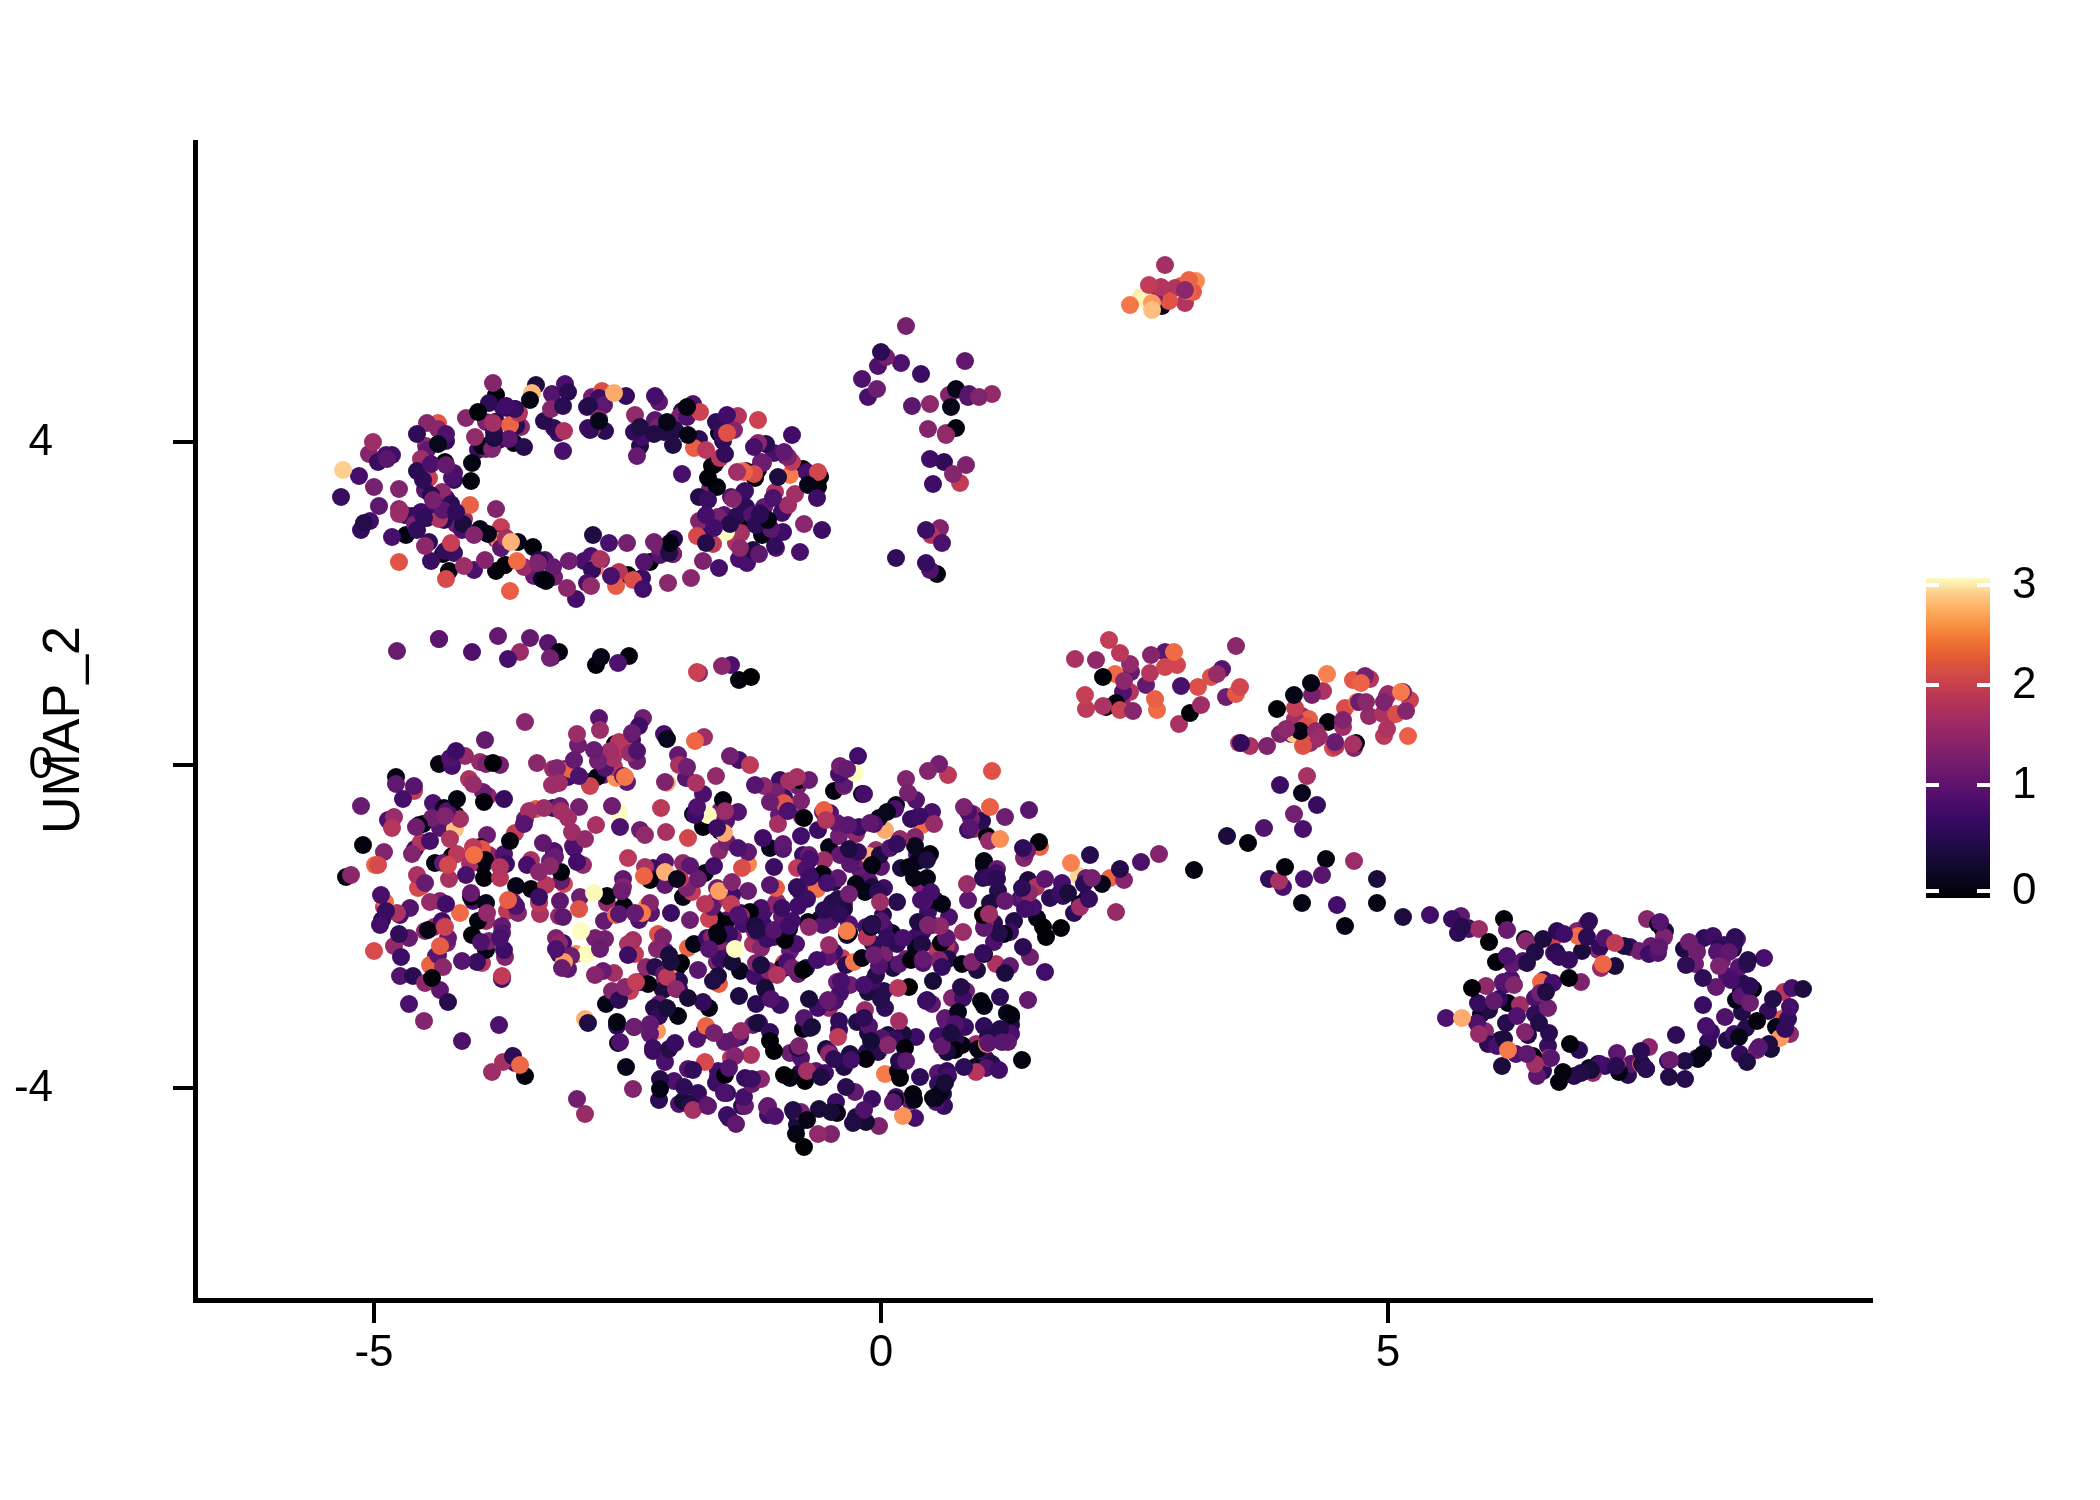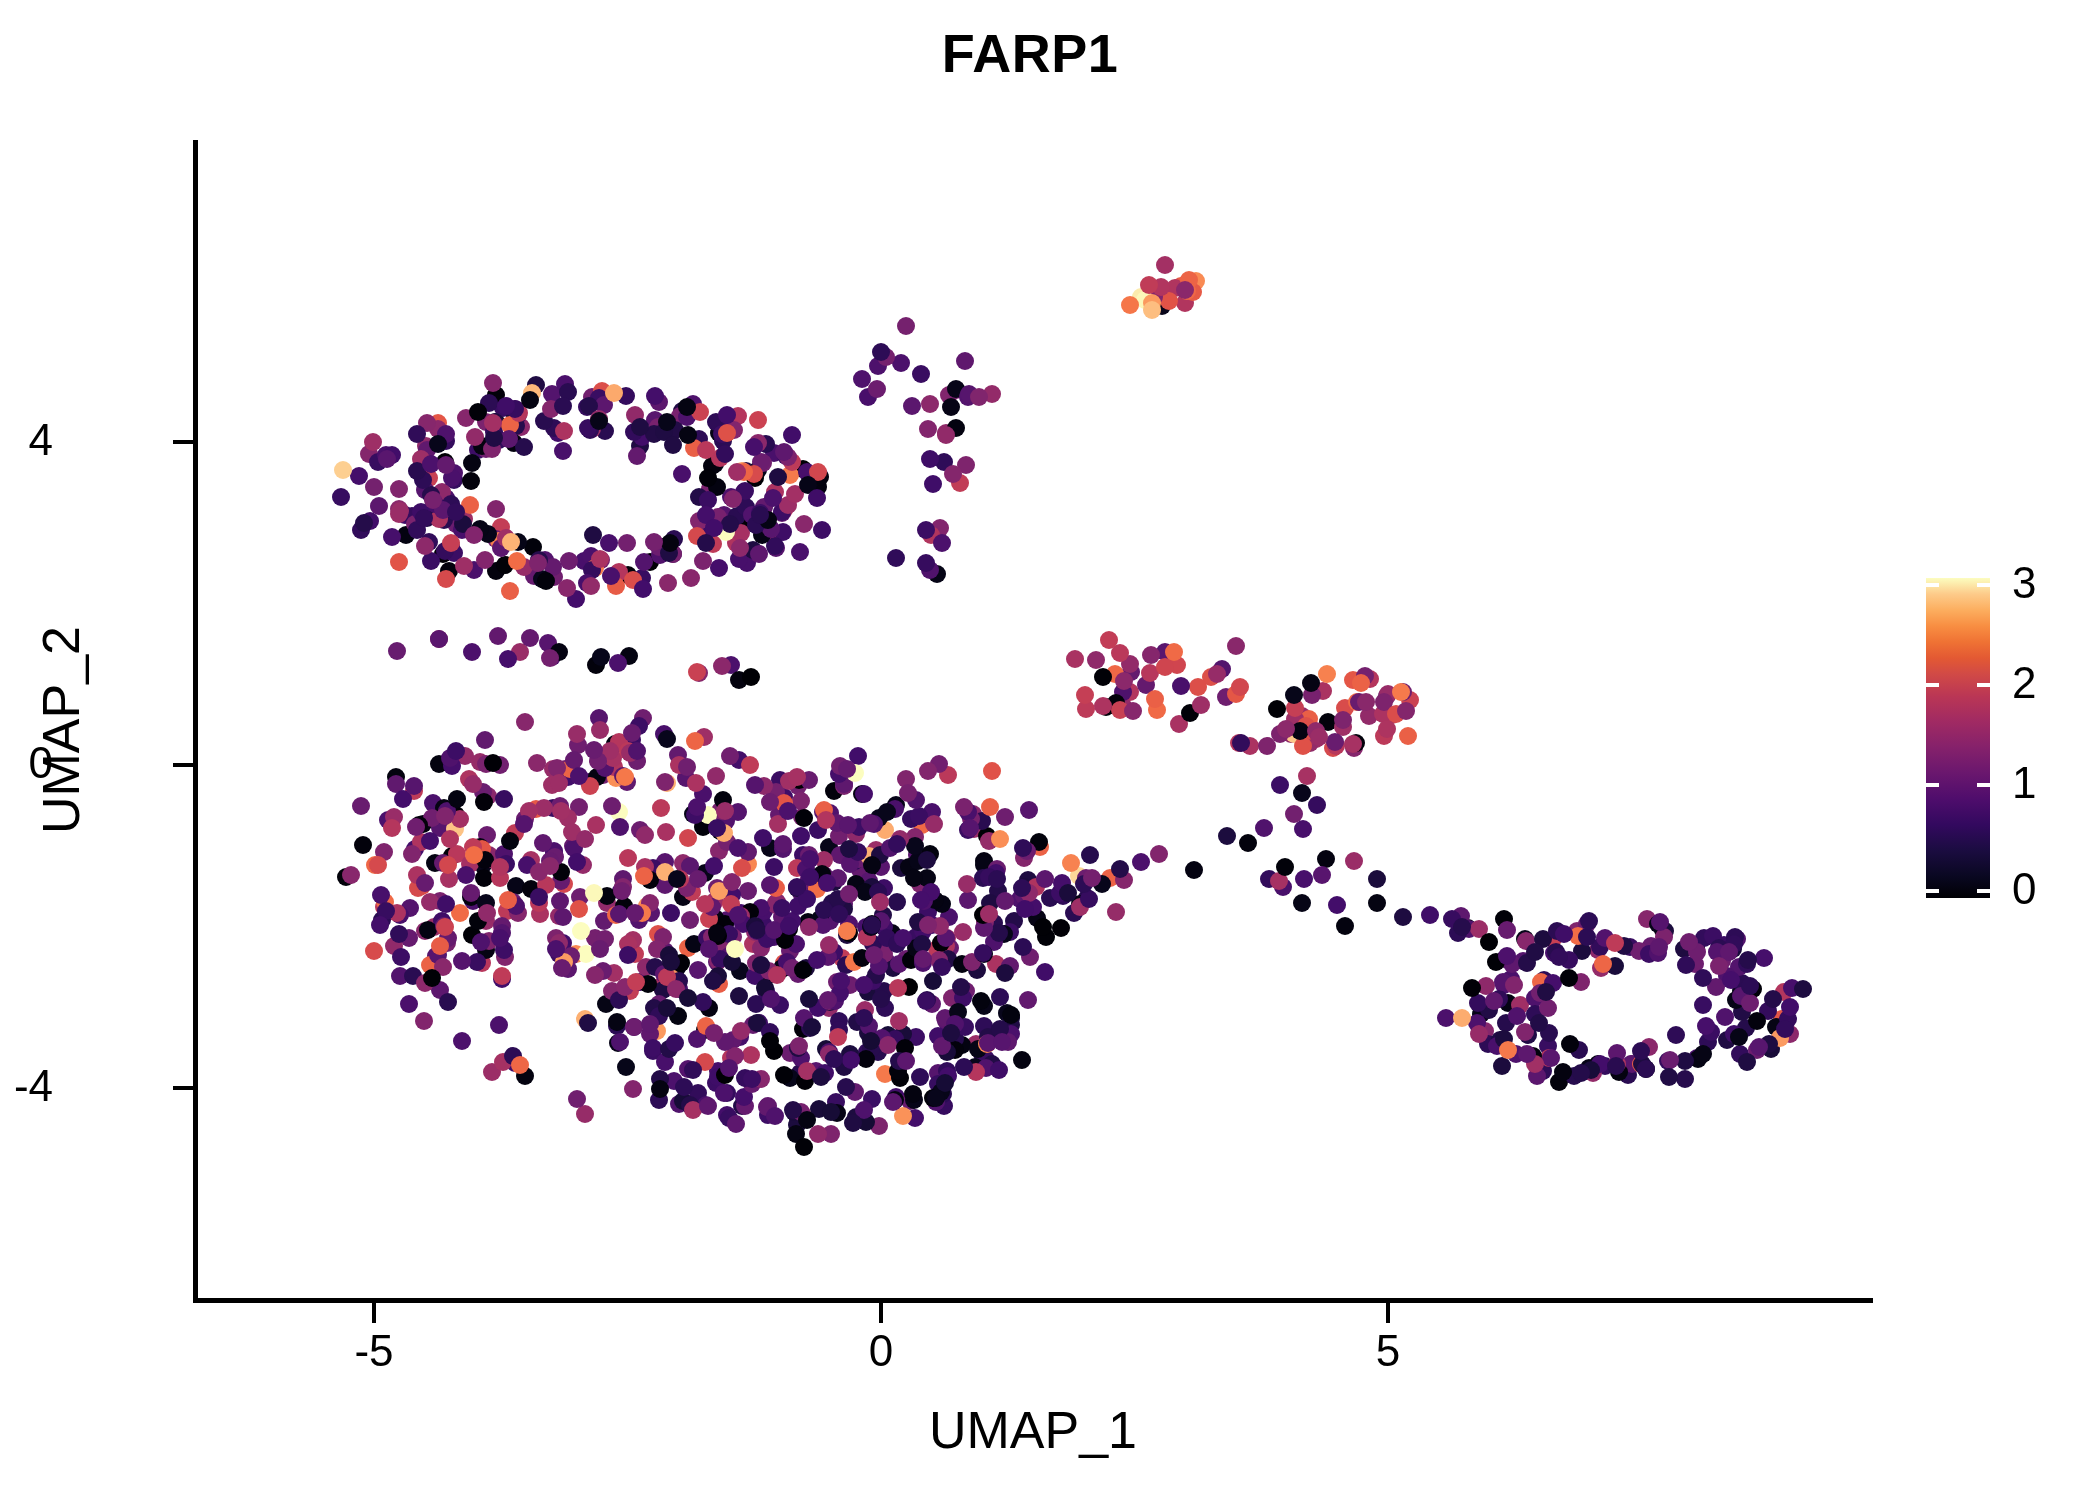--- a/index.html
+++ b/index.html
@@ -168,42 +168,40 @@
     font-size: 44px;
     line-height: 44px;
     font-family: "Liberation Sans", sans-serif;
   }
 </style>
 </head>
 <body>
 
 <div id="root">
 
-  <div id="plot-title">FARP1</div>
 
   <div id="axis-y-line"></div>
   <div id="axis-x-line"></div>
 
   <div class="tick-y" style="top:440px;"></div>
   <div class="tick-y" style="top:763px;"></div>
   <div class="tick-y" style="top:1086px;"></div>
 
   <div class="ticklabel-y" style="top:418px;">4</div>
   <div class="ticklabel-y" style="top:741px;">0</div>
   <div class="ticklabel-y" style="top:1064px;">-4</div>
 
   <div class="tick-x" style="left:372px;"></div>
   <div class="tick-x" style="left:879px;"></div>
   <div class="tick-x" style="left:1386px;"></div>
 
   <div class="ticklabel-x" style="left:314px;">-5</div>
   <div class="ticklabel-x" style="left:821px;">0</div>
   <div class="ticklabel-x" style="left:1328px;">5</div>
 
-  <div id="axis-x-title">UMAP_1</div>
   <div id="axis-y-title">UMAP_2</div>
 
   <div id="panel">
     <div id="scatter">
         <div class="pt" style="left: 571.6px; top: 303.9px; background: rgb(73, 16, 107);"></div>
         <div class="pt" style="left: 453px; top: 270.9px; background: rgb(88, 22, 110);"></div>
         <div class="pt" style="left: 384.9px; top: 258px; background: rgb(54, 12, 95);"></div>
         <div class="pt" style="left: 254.4px; top: 374.7px; background: rgb(106, 29, 111);"></div>
         <div class="pt" style="left: 381.6px; top: 411.5px; background: rgb(72, 15, 107);"></div>
         <div class="pt" style="left: 479.6px; top: 262.1px; background: rgb(33, 12, 70);"></div>

